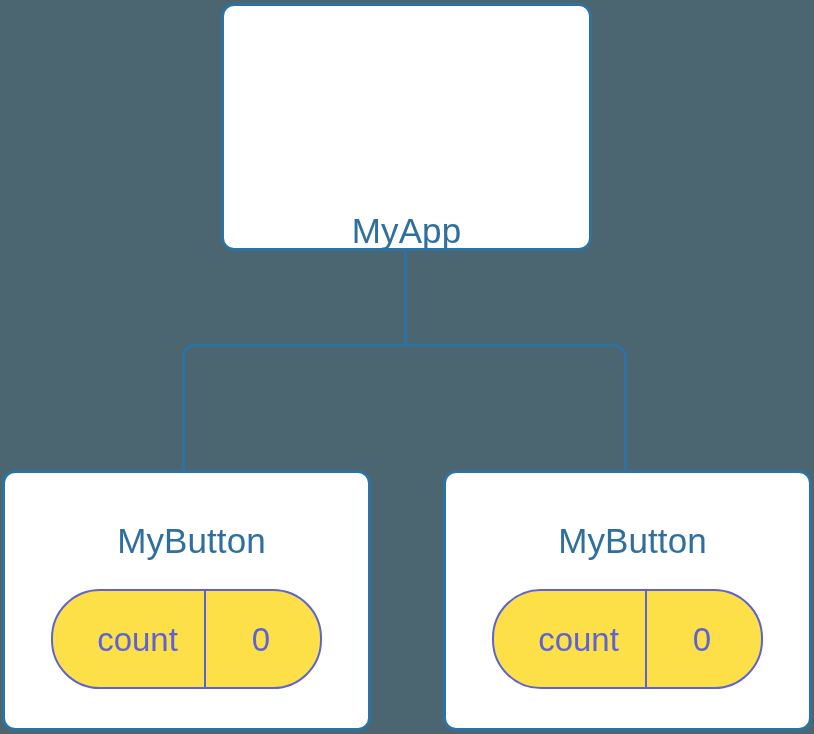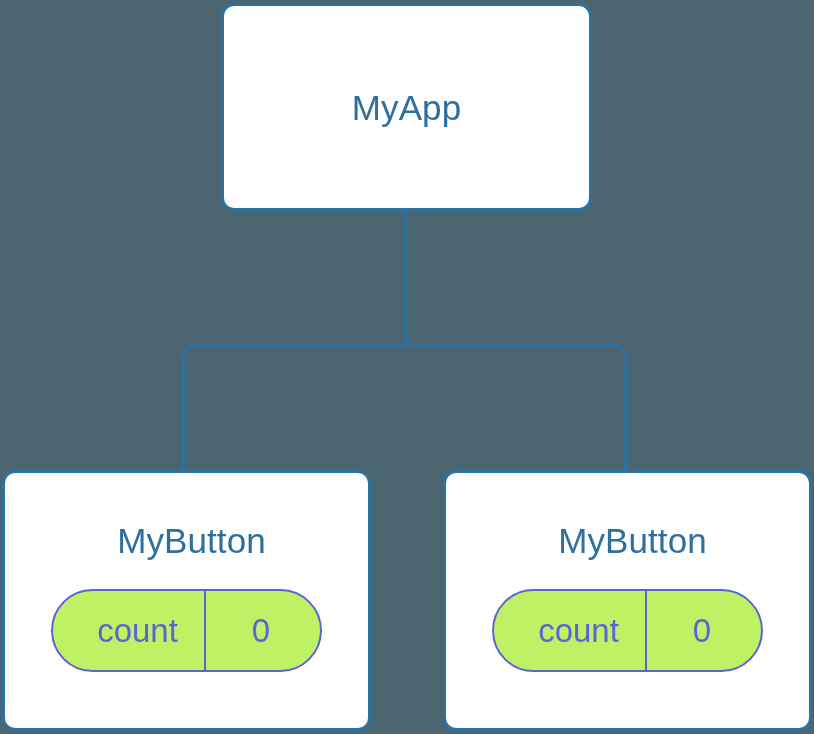--- a/index.html
+++ b/index.html
@@ -39,22 +39,22 @@
     border: 3px solid #2e72a0;
     border-radius: 13px;
     display: flex;
     flex-direction: column;
     align-items: center;
   }
   .node-root {
     left: 221px;
     top: 3px;
     width: 371px;
-    height: 208px;
-    justify-content: center;
+    height: 248px;
+    justify-content: flex-end;
   }
   .node-child-left {
     left: 2px;
     top: 470px;
     width: 369px;
     height: 261px;
   }
   .node-child-right {
     left: 443px;
     top: 470px;
@@ -76,26 +76,26 @@
   .node-child-left .node-title,
   .node-child-right .node-title {
     margin-top: 50px;
     font-size: 35px;
     margin-left: 10px;
   }
 
   
   .state-pill {
     margin-top: 31px;
-    height: 83px;
+    height: 100px;
     display: flex;
     align-items: stretch;
     border: 2px solid #5c63d6;
     border-radius: 49px;
-    background: #bef264;
+    background: #fde047;
     box-sizing: border-box;
     overflow: hidden;
   }
   .pill-key {
     display: flex;
     align-items: center;
     justify-content: center;
     padding: 0 26px 0 44px;
     color: #5c63d6;
     font-size: 33px;

